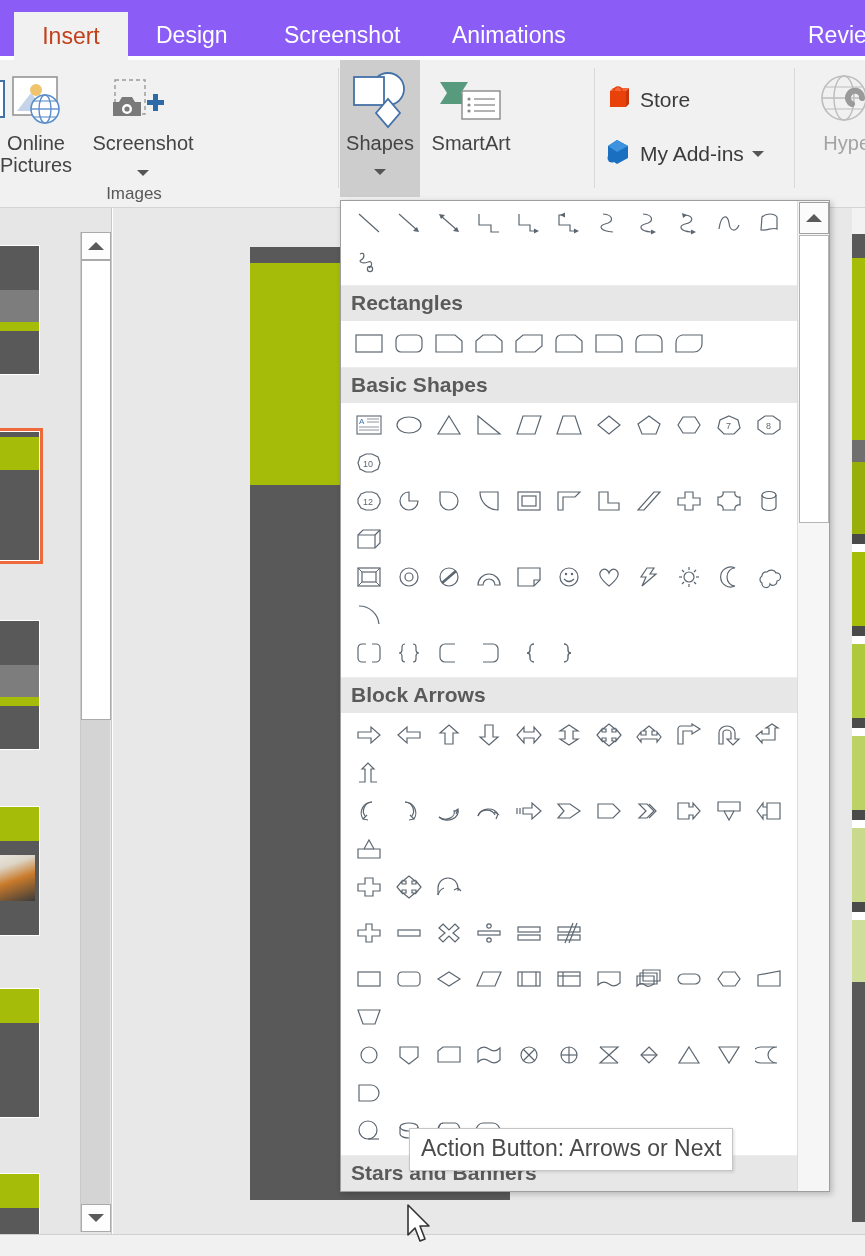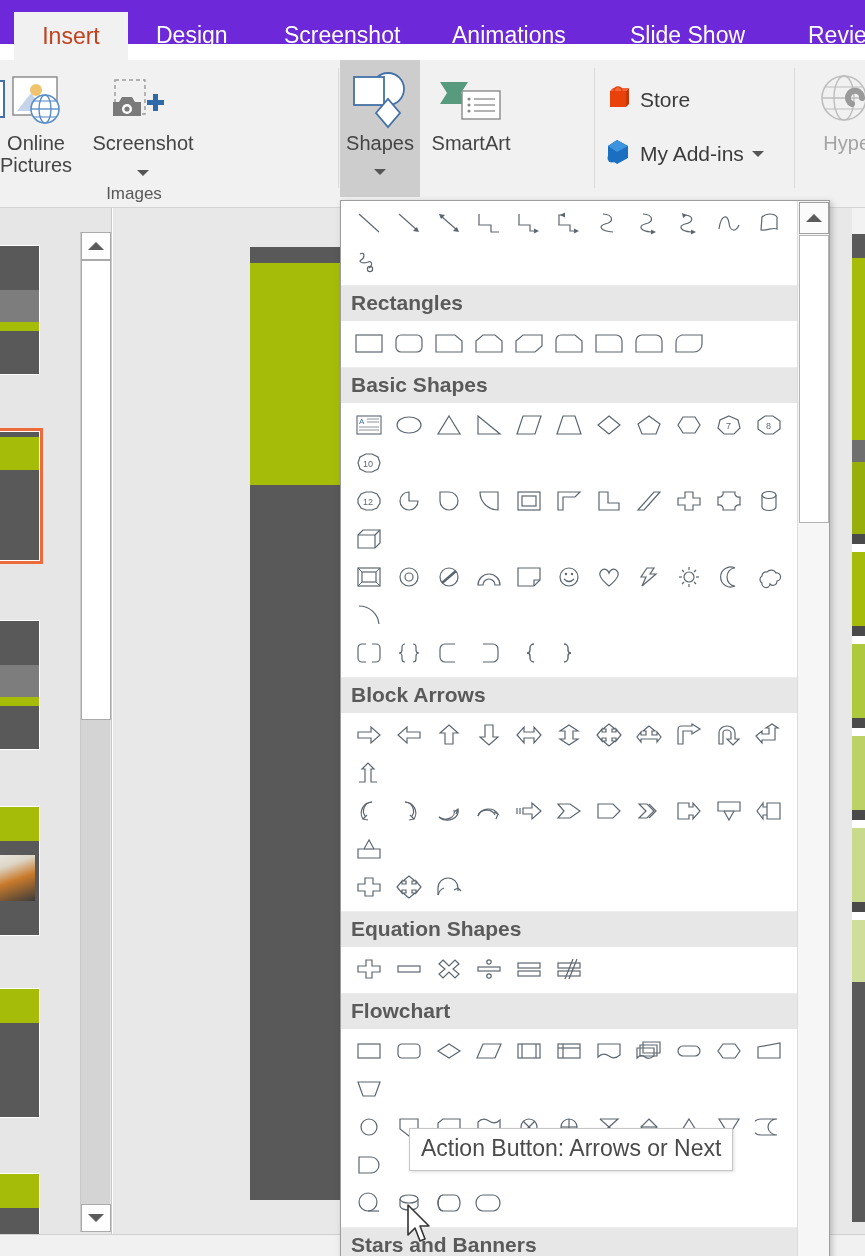--- a/index.html
+++ b/index.html
@@ -6,22 +6,22 @@
   html, body {
     width: 865px; height: 1256px;
     overflow: hidden;
     font-family: "Liberation Sans", sans-serif;
     background: #ffffff;
   }
   #app { position: relative; width: 865px; height: 1256px; }
 
   
   .ribbon-tabbar {
-    position: absolute; left: 0; top: 0; width: 865px; height: 44px;
-    background: #6d28d9;
+    position: absolute; left: 0; top: 0; width: 865px; height: 56px;
+    background: #8b5cf6;
   }
   .tab {
     position: absolute; top: 10px; height: 50px;
     display: flex; align-items: center; justify-content: center;
     color: #ffffff; font-size: 23px; font-weight: 400;
     padding: 0 16px; white-space: nowrap;
   }
   .tab.active {
     background: #f1f1f1; color: #c0411c; top: 12px; height: 48px;
   }
@@ -179,23 +179,20 @@
       <span>Insert</span>
     </div>
     <div class="tab" style="left:140px;">
       <span>Design</span>
     </div>
     <div class="tab" style="left:268px;">
       <span>Screenshot</span>
     </div>
     <div class="tab" style="left:436px;">
       <span>Animations</span>
-    </div>
-    <div class="tab" style="left:614px;">
-      <span>Slide Show</span>
     </div>
     <div class="tab" style="left:792px;">
       <span>Review</span>
     </div>
   </div>
 
   <div class="ribbon-body">
 
     <div class="rgroup" style="left:-36px;width:374px;">
 
@@ -946,21 +943,20 @@
           </div>
         <div class="cell">
             <svg width="28" height="24">
               <path d="M3 20 V13 A10 10 0 0 1 23 13 V16 M23 13 L19 15 M23 13 L26 16" fill="none" stroke="#5c6670" stroke-width="1.2"></path>
               <path d="M3 20 A10 10 0 0 1 9 13" fill="none" stroke="#5c6670" stroke-width="1.2"></path>
             </svg>
           </div>
       </div>
     </div>
 
-    <div class="gal-header">Equation Shapes</div>
     <div class="gal-rows" style="padding-right:38px;">
       <div class="gal-row">
         <div class="cell">
             <svg width="28" height="24">
               <path d="M11 3 H17 V9 H25 V15 H17 V21 H11 V15 H3 V9 H11 Z" fill="none" stroke="#5c6670" stroke-width="1.2"></path>
             </svg>
           </div>
         <div class="cell">
             <svg width="28" height="24">
               <rect x="3" y="9" width="22" height="6" fill="none" stroke="#5c6670" stroke-width="1.2"></rect>
@@ -988,21 +984,20 @@
             <svg width="28" height="24">
               <rect x="3" y="6" width="22" height="5" fill="none" stroke="#5c6670" stroke-width="1.2"></rect>
               <rect x="3" y="14" width="22" height="5" fill="none" stroke="#5c6670" stroke-width="1.2"></rect>
               <path d="M18 2 L10 22" fill="none" stroke="#5c6670" stroke-width="1.2"></path>
               <path d="M22 2 L14 22" fill="none" stroke="#5c6670" stroke-width="1.2"></path>
             </svg>
           </div>
       </div>
     </div>
 
-    <div class="gal-header">Flowchart</div>
     <div class="gal-rows" style="padding-right:38px;">
       <div class="gal-row">
         <div class="cell">
             <svg width="28" height="24">
               <rect x="3" y="5" width="22" height="14" fill="none" stroke="#5c6670" stroke-width="1.2"></rect>
             </svg>
           </div>
         <div class="cell">
             <svg width="28" height="24">
               <rect x="3" y="5" width="22" height="14" rx="4" fill="none" stroke="#5c6670" stroke-width="1.2"></rect>

